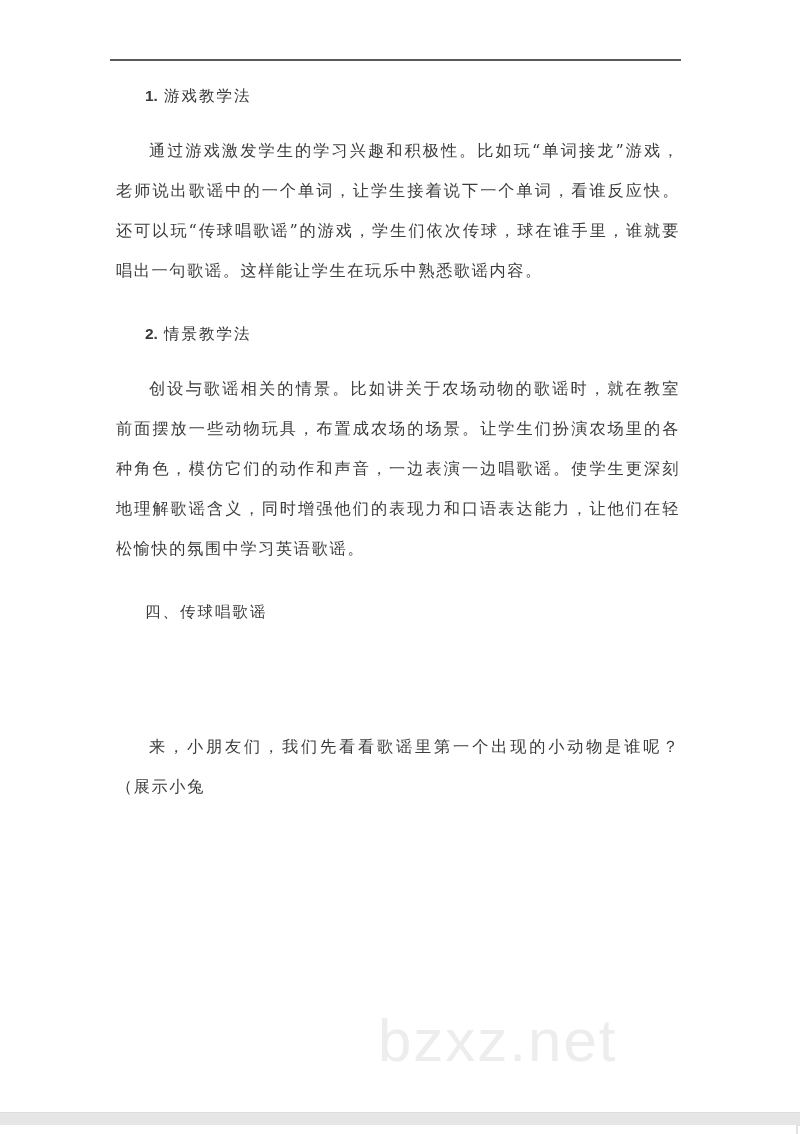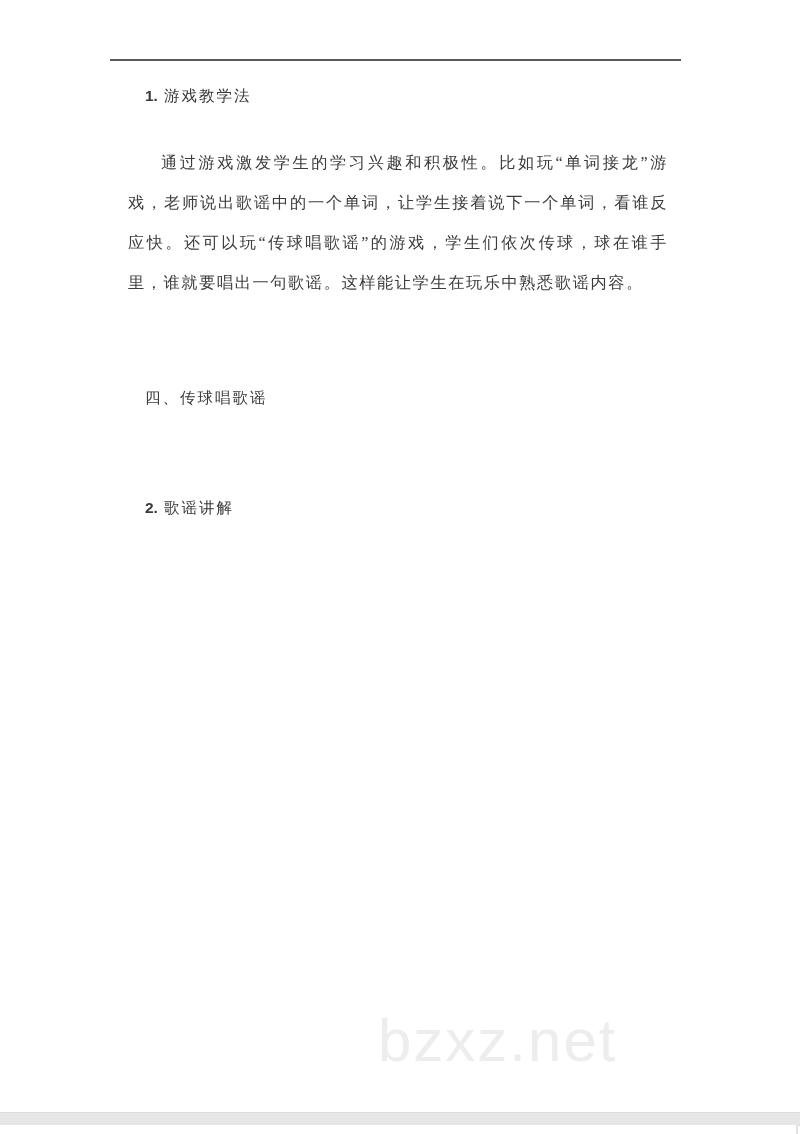--- a/index.html
+++ b/index.html
@@ -53,22 +53,21 @@
     font-weight: bold;
     letter-spacing: 0;
     margin-right: 6px;
   }
   .para {
     font-size: 16.2px;
     line-height: 40px;
     text-indent: 33px;
     letter-spacing: 1.6px;
     text-align: justify;
-    margin: 16px;
-    font-family: Liberation Serif, serif;
+    margin: 4px;
   }
   .gap-s { height: 16px; }
   .gap-m { height: 24px; }
   .bottom-band {
     position: absolute;
     left: 0;
     top: 1112px;
     width: 800px;
     height: 12px;
     background: #e6e6e6;
@@ -106,36 +105,38 @@
 
   <div class="content">
 
     <div class="heading">
       <span class="num">1.</span><span>游戏教学法</span>
     </div>
     <div class="gap-s"></div>
     <p class="para">通过游戏激发学生的学习兴趣和积极性。比如玩“单词接龙”游戏，老师说出歌谣中的一个单词，让学生接着说下一个单词，看谁反应快。还可以玩“传球唱歌谣”的游戏，学生们依次传球，球在谁手里，谁就要唱出一句歌谣。这样能让学生在玩乐中熟悉歌谣内容。</p>
 
     <div class="gap-m"></div>
+    <div class="heading">
+      <span class="num">2.</span><span>情景教学法</span>
+    </div>
     <div class="gap-s"></div>
+    <p class="para">创设与歌谣相关的情景。比如讲关于农场动物的歌谣时，就在教室前面摆放一些动物玩具，布置成农场的场景。让学生们扮演农场里的各种角色，模仿它们的动作和声音，一边表演一边唱歌谣。使学生更深刻地理解歌谣含义，同时增强他们的表现力和口语表达能力，让他们在轻松愉快的氛围中学习英语歌谣。</p>
 
     <div class="gap-m"></div>
     <div class="heading">
       <span>四、传球唱歌谣</span>
     </div>
 
     <div class="gap-m"></div>
     <div class="gap-s"></div>
     <div class="gap-s"></div>
 
     <div class="gap-m"></div>
-    <div class="heading">
-      <span class="num">2.</span><span>歌谣讲解</span>
-    </div>
     <div class="gap-s"></div>
+    <p class="para">来，小朋友们，我们先看看歌谣里第一个出现的小动物是谁呢？（展示小兔</p>
 
   </div>
 
   <div class="watermark">bzxz.net</div>
 </div>
 
 <div class="bottom-band"></div>
 <div class="bottom-page"></div>
 
 </body></html>

